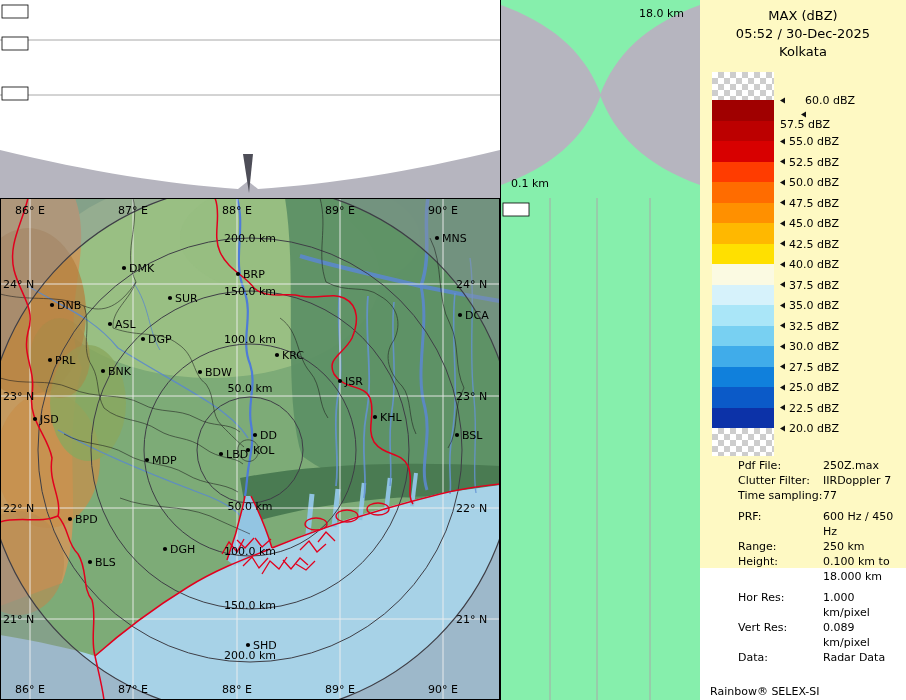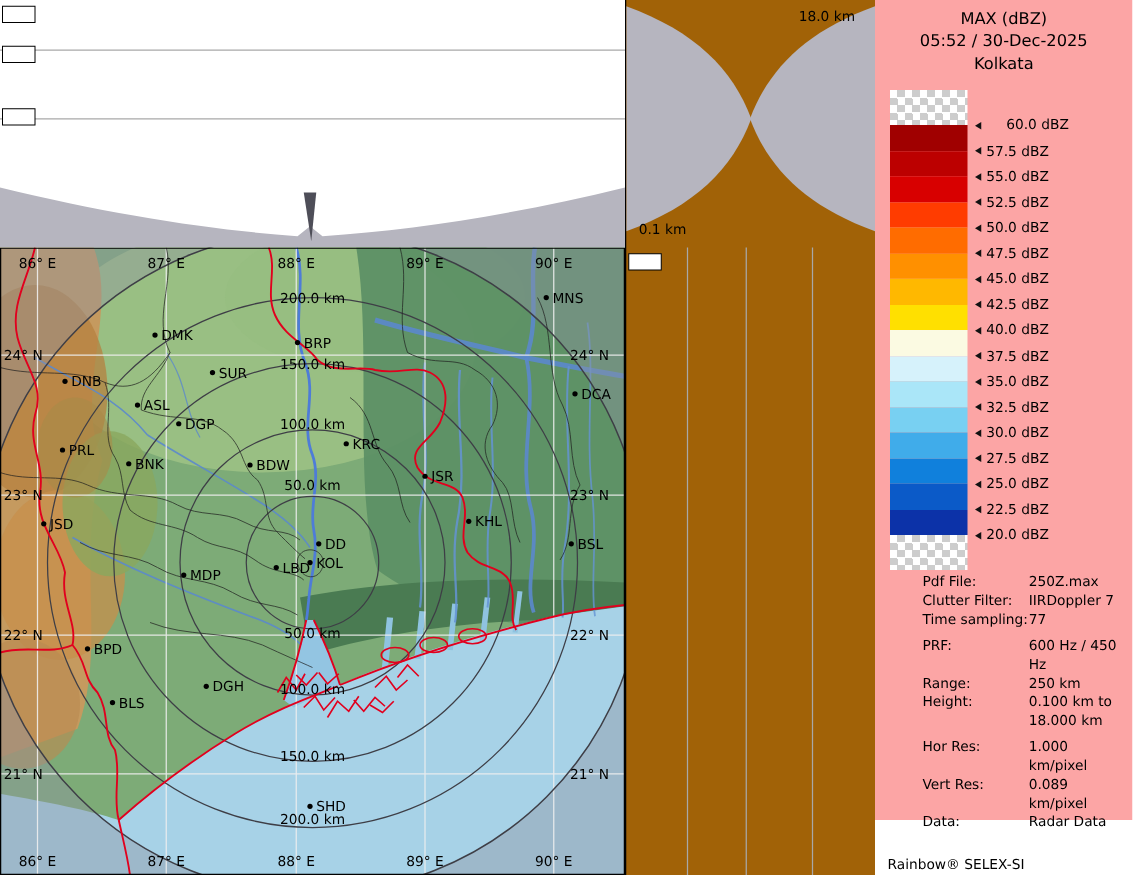--- a/index.html
+++ b/index.html
@@ -3,34 +3,34 @@
 <meta charset="utf-8">
 <style>
   html,body{margin:0;padding:0;}
   body{
     width:906px;height:700px;position:relative;overflow:hidden;background:#fff;
     font-family:"DejaVu Sans","Liberation Sans",sans-serif;color:#000;
   }
   
   #top-panel{position:absolute;left:0;top:0;width:500px;height:198px;background:#fff;}
   
-  #side-strip{position:absolute;left:500px;top:0;width:200px;height:700px;background:#a16207;
+  #side-strip{position:absolute;left:500px;top:0;width:200px;height:700px;background:#86efac;
               border-left:1px solid #000;box-sizing:border-box;}
   .km-label{position:absolute;font-size:11px;white-space:nowrap;}
   #label-18km{left:138px;top:7px;}
   #label-01km{left:10px;top:177px;}
   
   #map-panel{position:absolute;left:0;top:198px;width:500px;height:372px;}
   #map-panel svg{display:block;}
   #map-svg text{font-size:11px;fill:#000;}
   .station-label{font-size:11px;}
   .ring-label{font-size:11px;}
   .grid-label{font-size:11px;}
   
-  #legend-panel{position:absolute;left:700px;top:0;width:206px;height:656px;background:#fca5a5;}
+  #legend-panel{position:absolute;left:700px;top:0;width:206px;height:568px;background:#fef9c3;}
   .legend-title{text-align:center;font-size:13px;line-height:18px;}
   #legend-titles{padding-top:7px;}
   #color-scale{position:absolute;left:12px;top:72px;width:62px;}
   .scale-box{width:62px;height:20.5px;}
   .overflow-box{width:62px;height:28px;
     background-image:conic-gradient(#cdcdcd 25%,#ffffff 0 50%,#cdcdcd 0 75%,#ffffff 0);
     background-size:12px 12px;}
   #scale-labels{position:absolute;left:80px;top:72px;width:120px;height:400px;}
   .scale-label{position:absolute;left:0;transform:translateY(-50%);font-size:11px;
                white-space:nowrap;display:flex;align-items:center;}
@@ -342,21 +342,21 @@
         <div class="scale-box" style="background: rgb(11, 90, 200);"></div>
         <div class="scale-box" style="background: rgb(12, 50, 168);"></div>
       </div>
     <div class="overflow-box"></div>
   </div>
   <div id="scale-labels">
       <div class="scale-label" style="top: 28px; gap: 16px;">
         <span class="tick-arrow"></span>
         <span>60.0 dBZ</span>
       </div>
-      <div class="scale-label" style="top: 48.5px;">
+      <div class="scale-label" style="top: 48.5px; flex-direction: column;">
         <span class="tick-arrow"></span>
         <span>57.5 dBZ</span>
       </div>
       <div class="scale-label" style="top: 69px;">
         <span class="tick-arrow"></span>
         <span>55.0 dBZ</span>
       </div>
       <div class="scale-label" style="top: 89.5px;">
         <span class="tick-arrow"></span>
         <span>52.5 dBZ</span>

